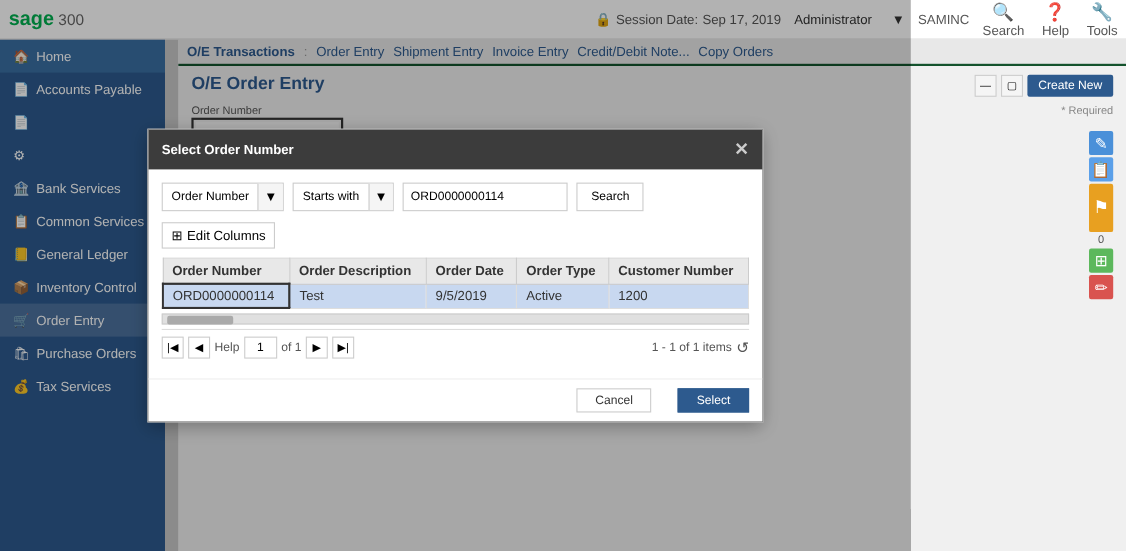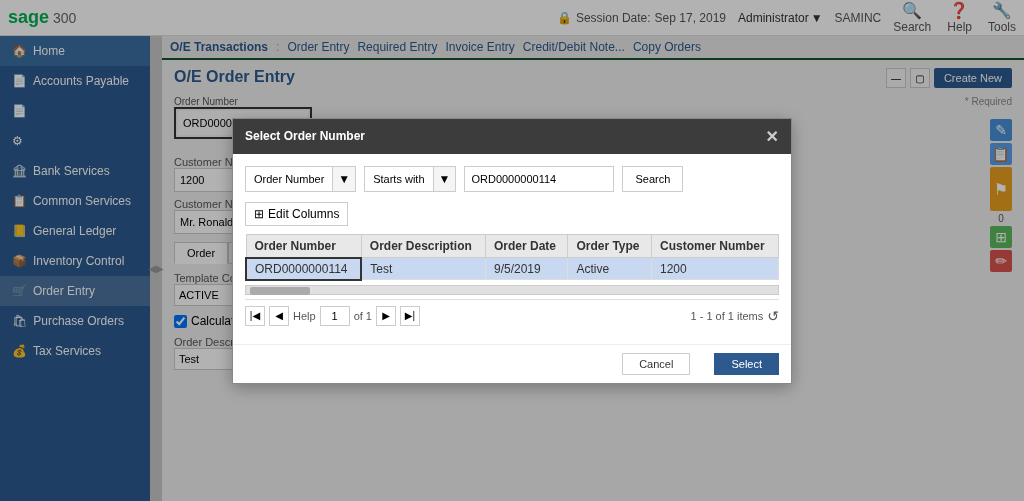--- a/index.html
+++ b/index.html
@@ -6,21 +6,21 @@
     body { width: 1024px; height: 501px; overflow: hidden; background: #f0f0f0; display: flex; flex-direction: column; }
 
     
     .top-bar { background: #fff; height: 36px; display: flex; align-items: center; justify-content: space-between; padding: 0 8px; border-bottom: 1px solid #ddd; flex-shrink: 0; }
     .top-bar-left { display: flex; align-items: center; }
     .sage-logo { display: flex; align-items: center; gap: 4px; }
     .sage-logo-text { color: #00b050; font-size: 18px; font-weight: bold; }
     .sage-logo-300 { color: #666; font-size: 14px; }
     .top-bar-right { display: flex; align-items: center; gap: 12px; color: #555; font-size: 11px; }
     .session-date { display: flex; align-items: center; gap: 4px; }
-    .admin-btn { display: flex; align-items: center; gap: 2px; cursor: pointer; color: #333; }
+    .admin-btn { display: flex; align-items: center; gap: 18px; cursor: pointer; color: #333; }
     .top-bar-actions { display: flex; gap: 16px; }
     .top-action { display: flex; flex-direction: column; align-items: center; font-size: 10px; color: #555; cursor: pointer; }
     .top-action-icon { font-size: 16px; }
 
     
     .main-layout { display: flex; flex: 1; overflow: hidden; }
 
     
     .sidebar { width: 150px; background: #2d5a8e; flex-shrink: 0; overflow-y: auto; }
     .sidebar-item { padding: 8px 12px; color: #fff; cursor: pointer; display: flex; align-items: center; gap: 6px; font-size: 12px; }
@@ -44,21 +44,21 @@
     .order-number-box { border: 2px solid #333; padding: 2px; display: inline-block; margin-bottom: 8px; }
     .order-number-label { font-size: 10px; color: #555; }
 
     
     .tab-bar { display: flex; gap: 0; margin-top: 8px; }
     .tab { padding: 4px 12px; border: 1px solid #ccc; background: #f5f5f5; cursor: pointer; font-size: 11px; }
     .tab.active { background: #fff; border-bottom: 1px solid #fff; font-weight: normal; }
     .create-new-btn { background: #2d5a8e; color: #fff; padding: 4px 10px; font-size: 11px; cursor: pointer; border: none; border-radius: 2px; white-space: nowrap; }
 
     
-    .modal-overlay { position: fixed; top: 0; left: 0; width: 1024px; height: 501px; background: rgba(0,0,0,0.3); z-index: 100; display: flex; align-items: center; justify-content: center; }
+    .modal-overlay { position: fixed; top: 0; left: 0; width: 828px; height: 501px; background: rgba(0,0,0,0.3); z-index: 100; display: flex; align-items: center; justify-content: center; }
     .modal { background: #fff; width: 560px; border: 1px solid #888; box-shadow: 0 4px 16px rgba(0,0,0,0.3); }
     .modal-header { background: #3c3c3c; color: #fff; padding: 8px 12px; display: flex; align-items: center; justify-content: space-between; font-size: 13px; font-weight: bold; }
     .modal-close { color: #ccc; cursor: pointer; font-size: 16px; }
     .modal-body { padding: 12px; }
     .modal-search-row { display: flex; align-items: center; gap: 8px; margin-bottom: 10px; }
     .modal-input { border: 1px solid #ccc; padding: 3px 6px; font-size: 11px; height: 26px; width: 150px; }
     .search-btn { background: #fff; border: 1px solid #ccc; padding: 3px 12px; cursor: pointer; font-size: 11px; height: 26px; }
     .edit-cols-btn { background: #fff; border: 1px solid #ccc; padding: 3px 8px; cursor: pointer; font-size: 11px; height: 24px; display: flex; align-items: center; gap: 4px; margin-bottom: 8px; }
 
     
@@ -182,21 +182,21 @@
   </div>
 
   <div class="resize-handle">◀▶</div>
 
   <div class="content-area">
 
     <div class="nav-bar">
       <span class="nav-bar-title">O/E Transactions</span>
       <span class="nav-separator">:</span>
       <span class="nav-link">Order Entry</span>
-      <span class="nav-link">Required Entry</span>
+      <span class="nav-link">Shipment Entry</span>
       <span class="nav-link">Invoice Entry</span>
       <span class="nav-link">Credit/Debit Note...</span>
       <span class="nav-link">Copy Orders</span>
     </div>
 
     <div class="page-content">
       <div style="display:flex; justify-content:space-between; align-items:flex-start;">
         <div>
           <div class="page-title">O/E Order Entry</div>
 

